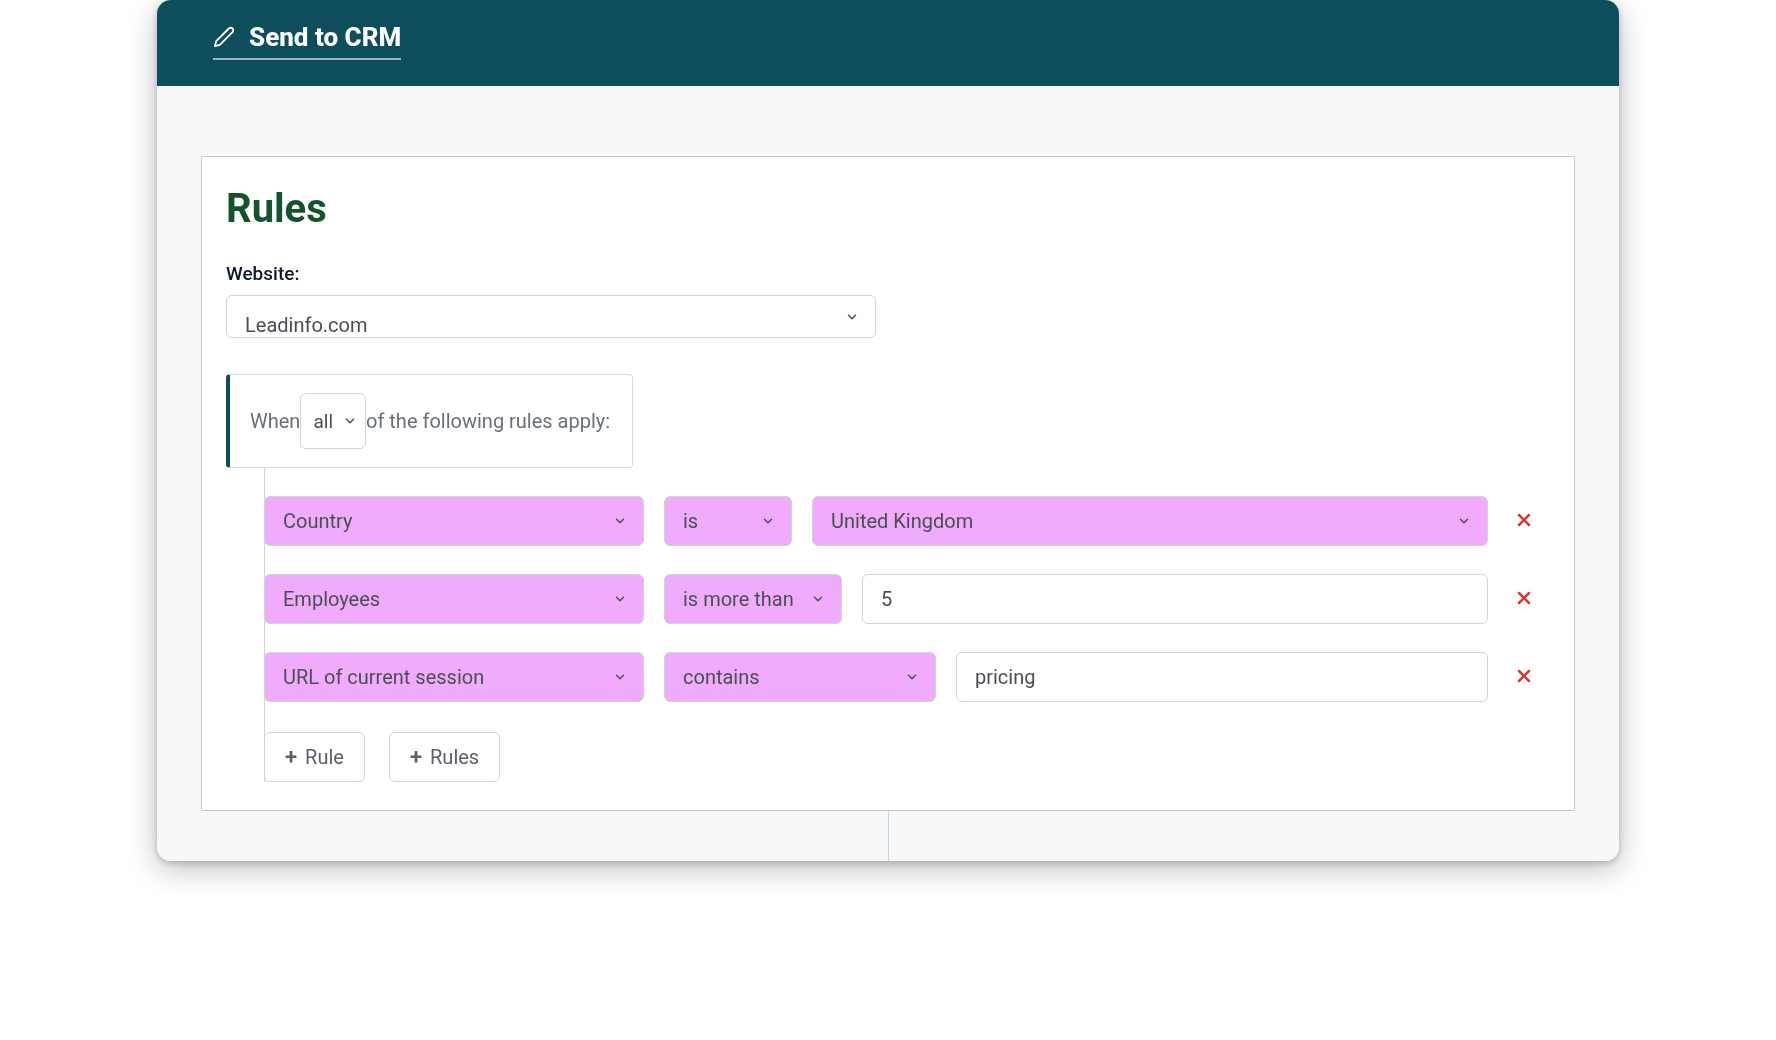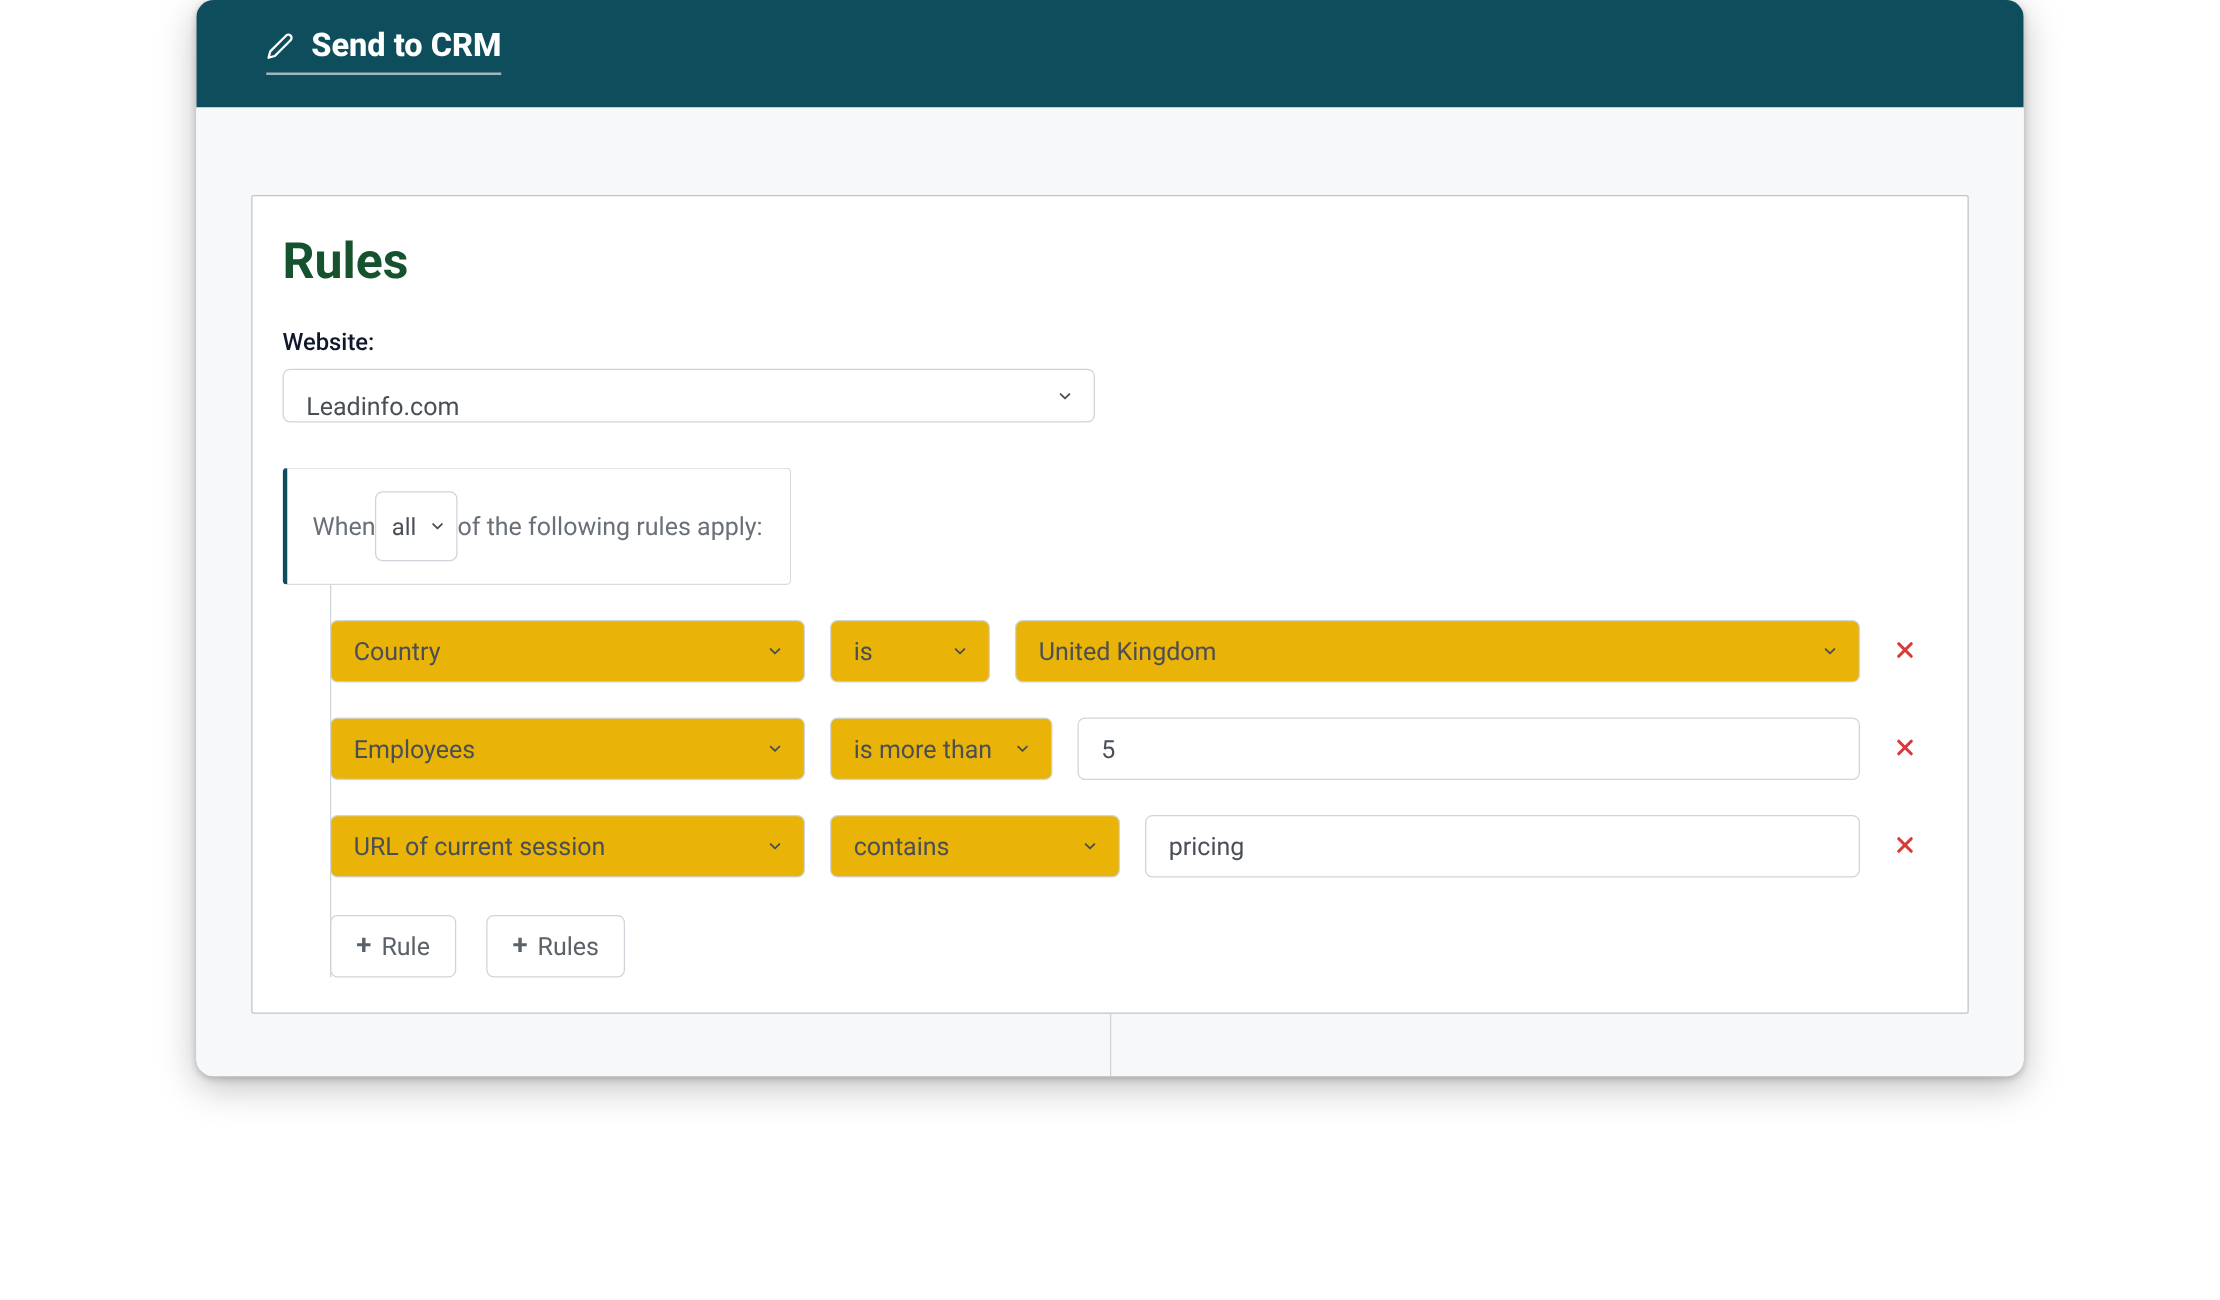--- a/index.html
+++ b/index.html
@@ -152,21 +152,21 @@
     .field-select {
       height: 50px;
       border: 1px solid #cfd4da;
       border-radius: 6px;
       display: flex;
       align-items: center;
       padding: 0 44px 0 18px;
       font-size: 20px;
       color: #4a4f56;
       position: relative;
-      background: #eab308;
+      background: #f0abfc;
       cursor: pointer;
     }
     .field-select .chevron {
       position: absolute;
       right: 16px;
       top: 50%;
       transform: translateY(-50%);
     }
     .text-input {
       height: 50px;
@@ -224,21 +224,21 @@
       position: absolute;
       left: 50%;
       top: 0;
       height: 100%;
       width: 1px;
       background: #cfd4da;
     }
     .col-field { width: 380px; }
     .col-op-narrow { width: 128px; }
     .col-op-med { width: 178px; }
-    .col-op-wide { width: 232px; }
+    .col-op-wide { width: 272px; }
     .col-value-wide { flex: 1; }
     .row-remove { margin-left: auto; margin-right: 10px; }
   </style>
 </head>
 <body>
 
 <div class="app-window">
 
   <div class="header-bar">
     <div class="header-title-wrap">

